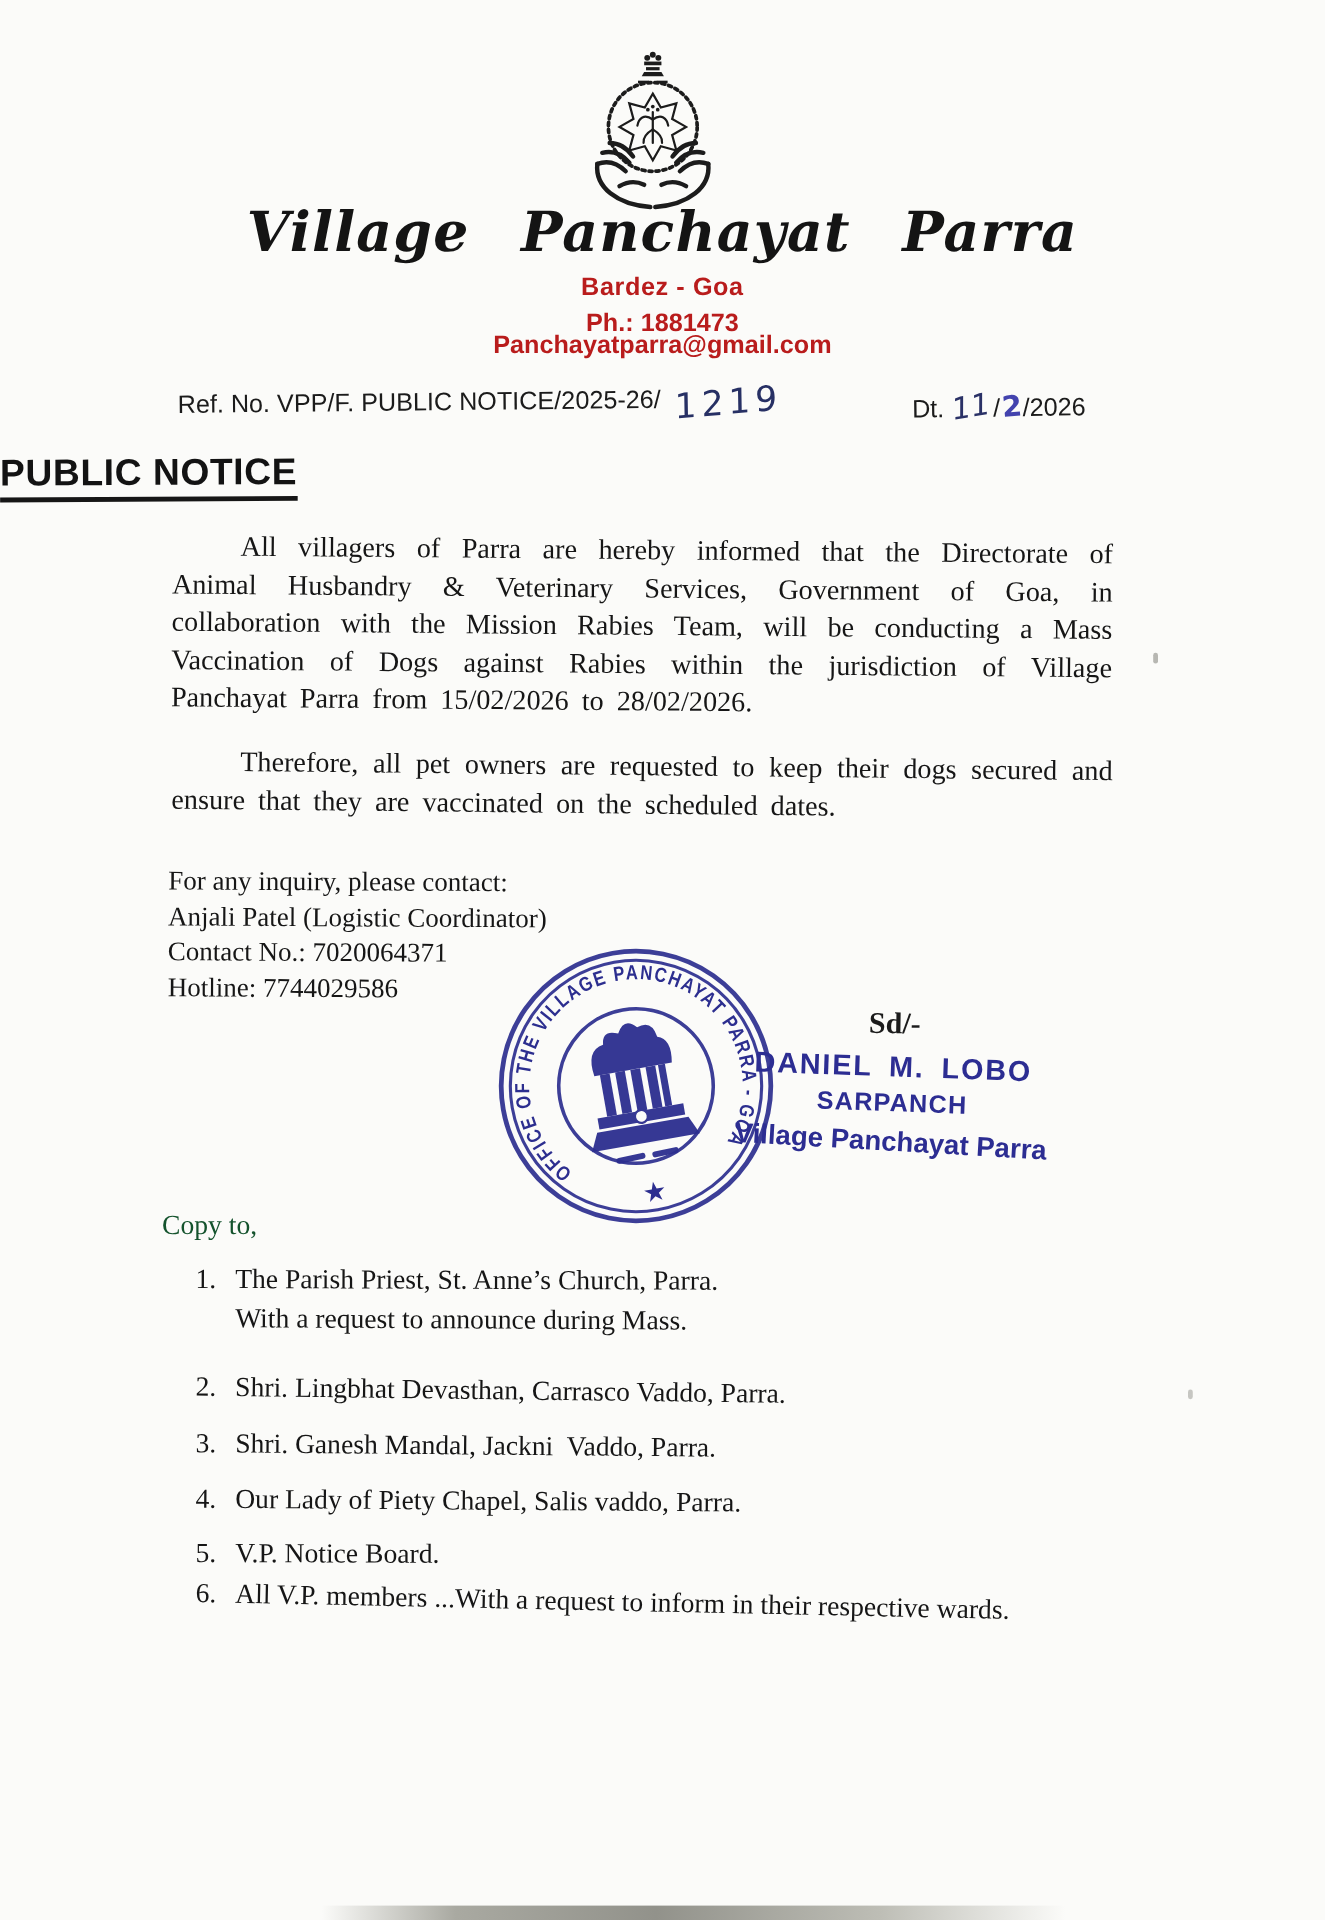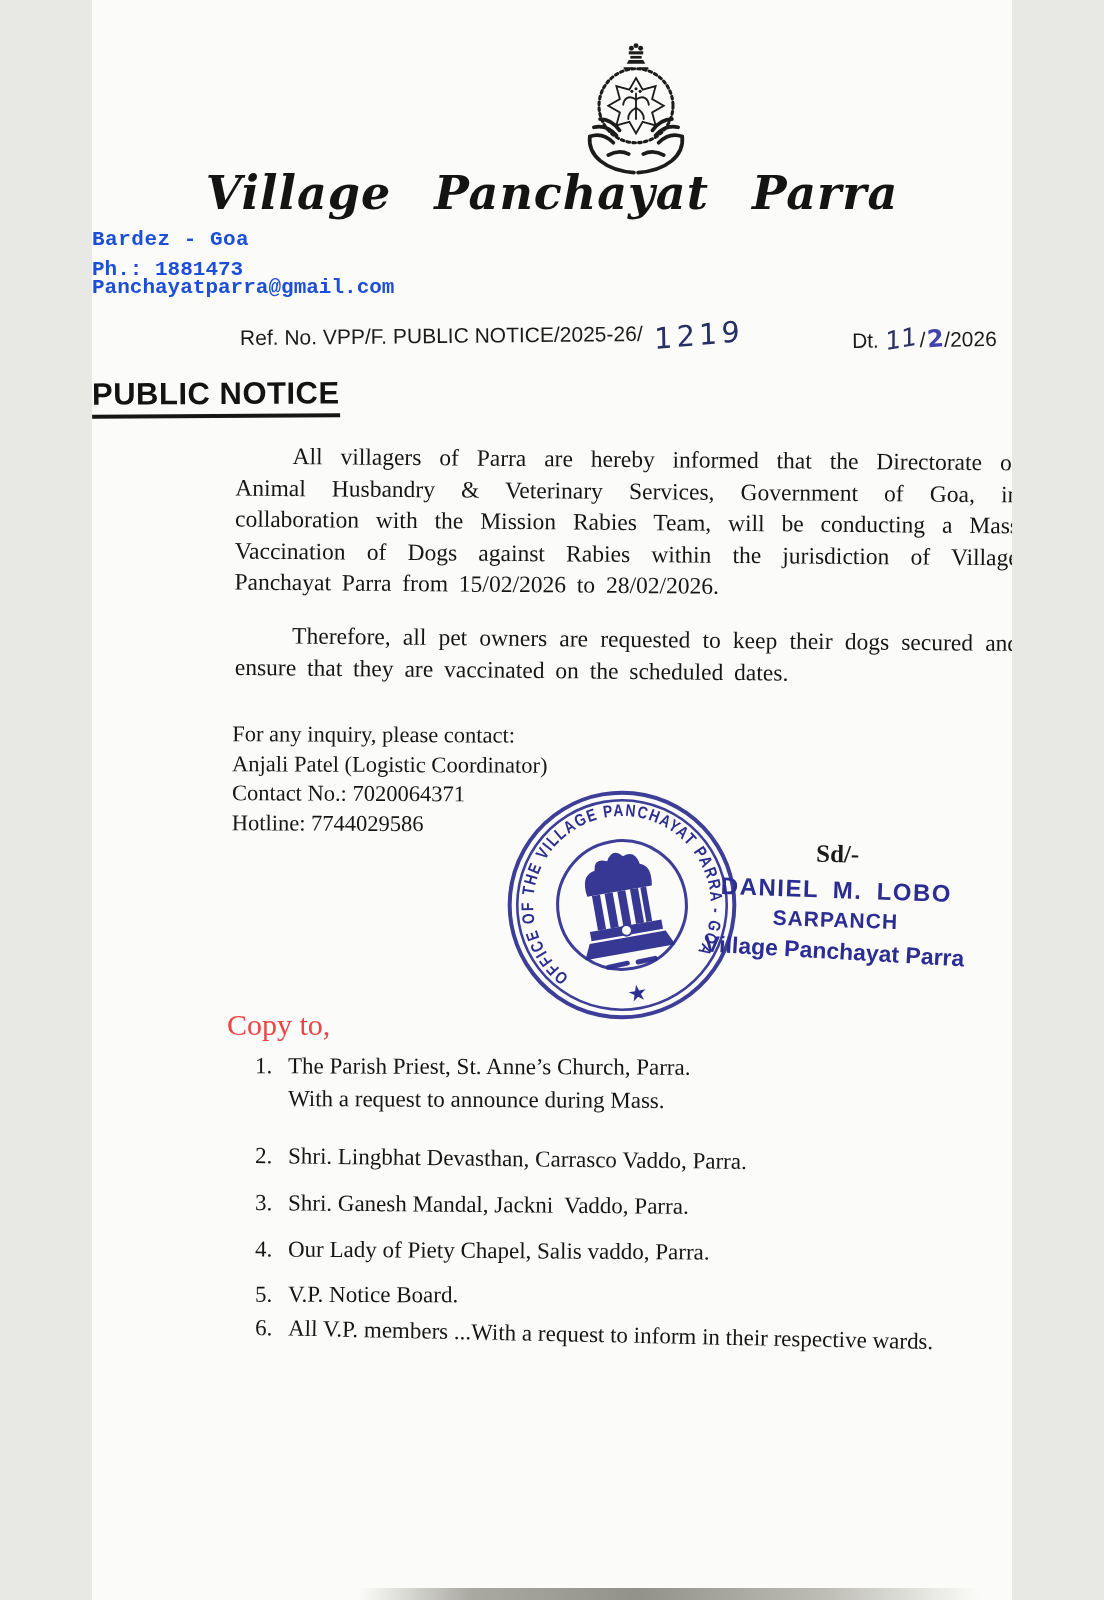--- a/index.html
+++ b/index.html
@@ -1,29 +1,29 @@
 <!DOCTYPE html>
 <html><head>
 <meta charset="utf-8">
 <style>
   html,body{margin:0;padding:0;background:#e8e8e4;}
   .page{
-    position:relative;width:920px;height:1600px;margin:0 auto;
+    position:relative;width:1104px;height:1600px;margin:0 auto;
     background:#fbfbf9;color:#1a1a1a;overflow:hidden;
     font-family:"Liberation Serif", serif;
   }
   .sans{font-family:"Liberation Sans", sans-serif;}
   .abs{position:absolute;}
   
   .org-title{
     top:166px;left:0;width:100%;text-align:center;
     font-family:"DejaVu Serif", serif;font-style:italic;font-weight:700;
     font-size:46px;letter-spacing:1px;word-spacing:26px;color:#141414;
   }
-  .hdr-sub{left:0;width:100%;text-align:left;font-weight:700;color:#1d4ed8;font-family:Liberation Mono, monospace;}
+  .hdr-sub{left:0;width:100%;text-align:center;font-weight:700;color:#b91c1c;}
   .loc{top:228px;font-size:21px;letter-spacing:.5px;}
   .ph{top:258px;font-size:21px;font-weight:600;}
   .email{top:276px;font-size:21px;}
   
   .ref-label{top:324px;left:148px;font-size:21px;color:#1b1b1b;transform:rotate(-.6deg);}
   .ref-hw{
     top:318px;left:562px;font-size:29px;color:#273064;
     font-family:"DejaVu Sans", sans-serif;letter-spacing:4px;
     transform:rotate(-5deg) skewX(-4deg);font-weight:500;
   }
@@ -50,21 +50,21 @@
   .contact{top:720px;left:140px;font-size:22.5px;line-height:29.5px;color:#161616;transform:rotate(.3deg);}
   
   .seal{top:788px;left:413px;width:234px;height:234px;transform:rotate(-10deg);}
   
   .sig{top:840px;left:598px;width:292px;text-align:center;transform:rotate(2deg);}
   .sig .sd{font-size:25px;font-weight:700;color:#1b1b1b;margin-bottom:8px;transform:rotate(-1deg);}
   .sig .nm{font-family:"Liberation Sans", sans-serif;font-weight:700;font-size:24px;letter-spacing:1.5px;color:#2c2d92;word-spacing:6px;}
   .sig .dg{font-family:"Liberation Sans", sans-serif;font-weight:700;font-size:21px;letter-spacing:1px;color:#2c2d92;margin-top:4px;}
   .sig .vp{font-family:"Liberation Sans", sans-serif;font-weight:700;font-size:23px;color:#2c2d92;margin-top:6px;transform:rotate(1.3deg);}
   
-  .copy-label{top:1008px;left:135px;font-size:30px;color:#ef4444;}
+  .copy-label{top:1008px;left:135px;font-size:23px;color:#14532d;}
   .copy-item{left:163px;display:flex;font-size:23px;color:#161616;white-space:pre-wrap;}
   .copy-item .num{width:33px;flex:0 0 33px;}
   .ci1{top:1054px;transform:rotate(.2deg);}
   .ci1b{top:1087px;left:196px;font-size:23px;color:#161616;transform:rotate(.3deg);}
   .ci2{top:1146px;transform:rotate(.7deg);}
   .ci3{top:1192px;transform:rotate(.5deg);}
   .ci4{top:1238px;transform:rotate(.4deg);}
   .ci5{top:1282px;transform:rotate(.2deg);}
   .ci6{top:1322px;transform:rotate(1.2deg);}
   

